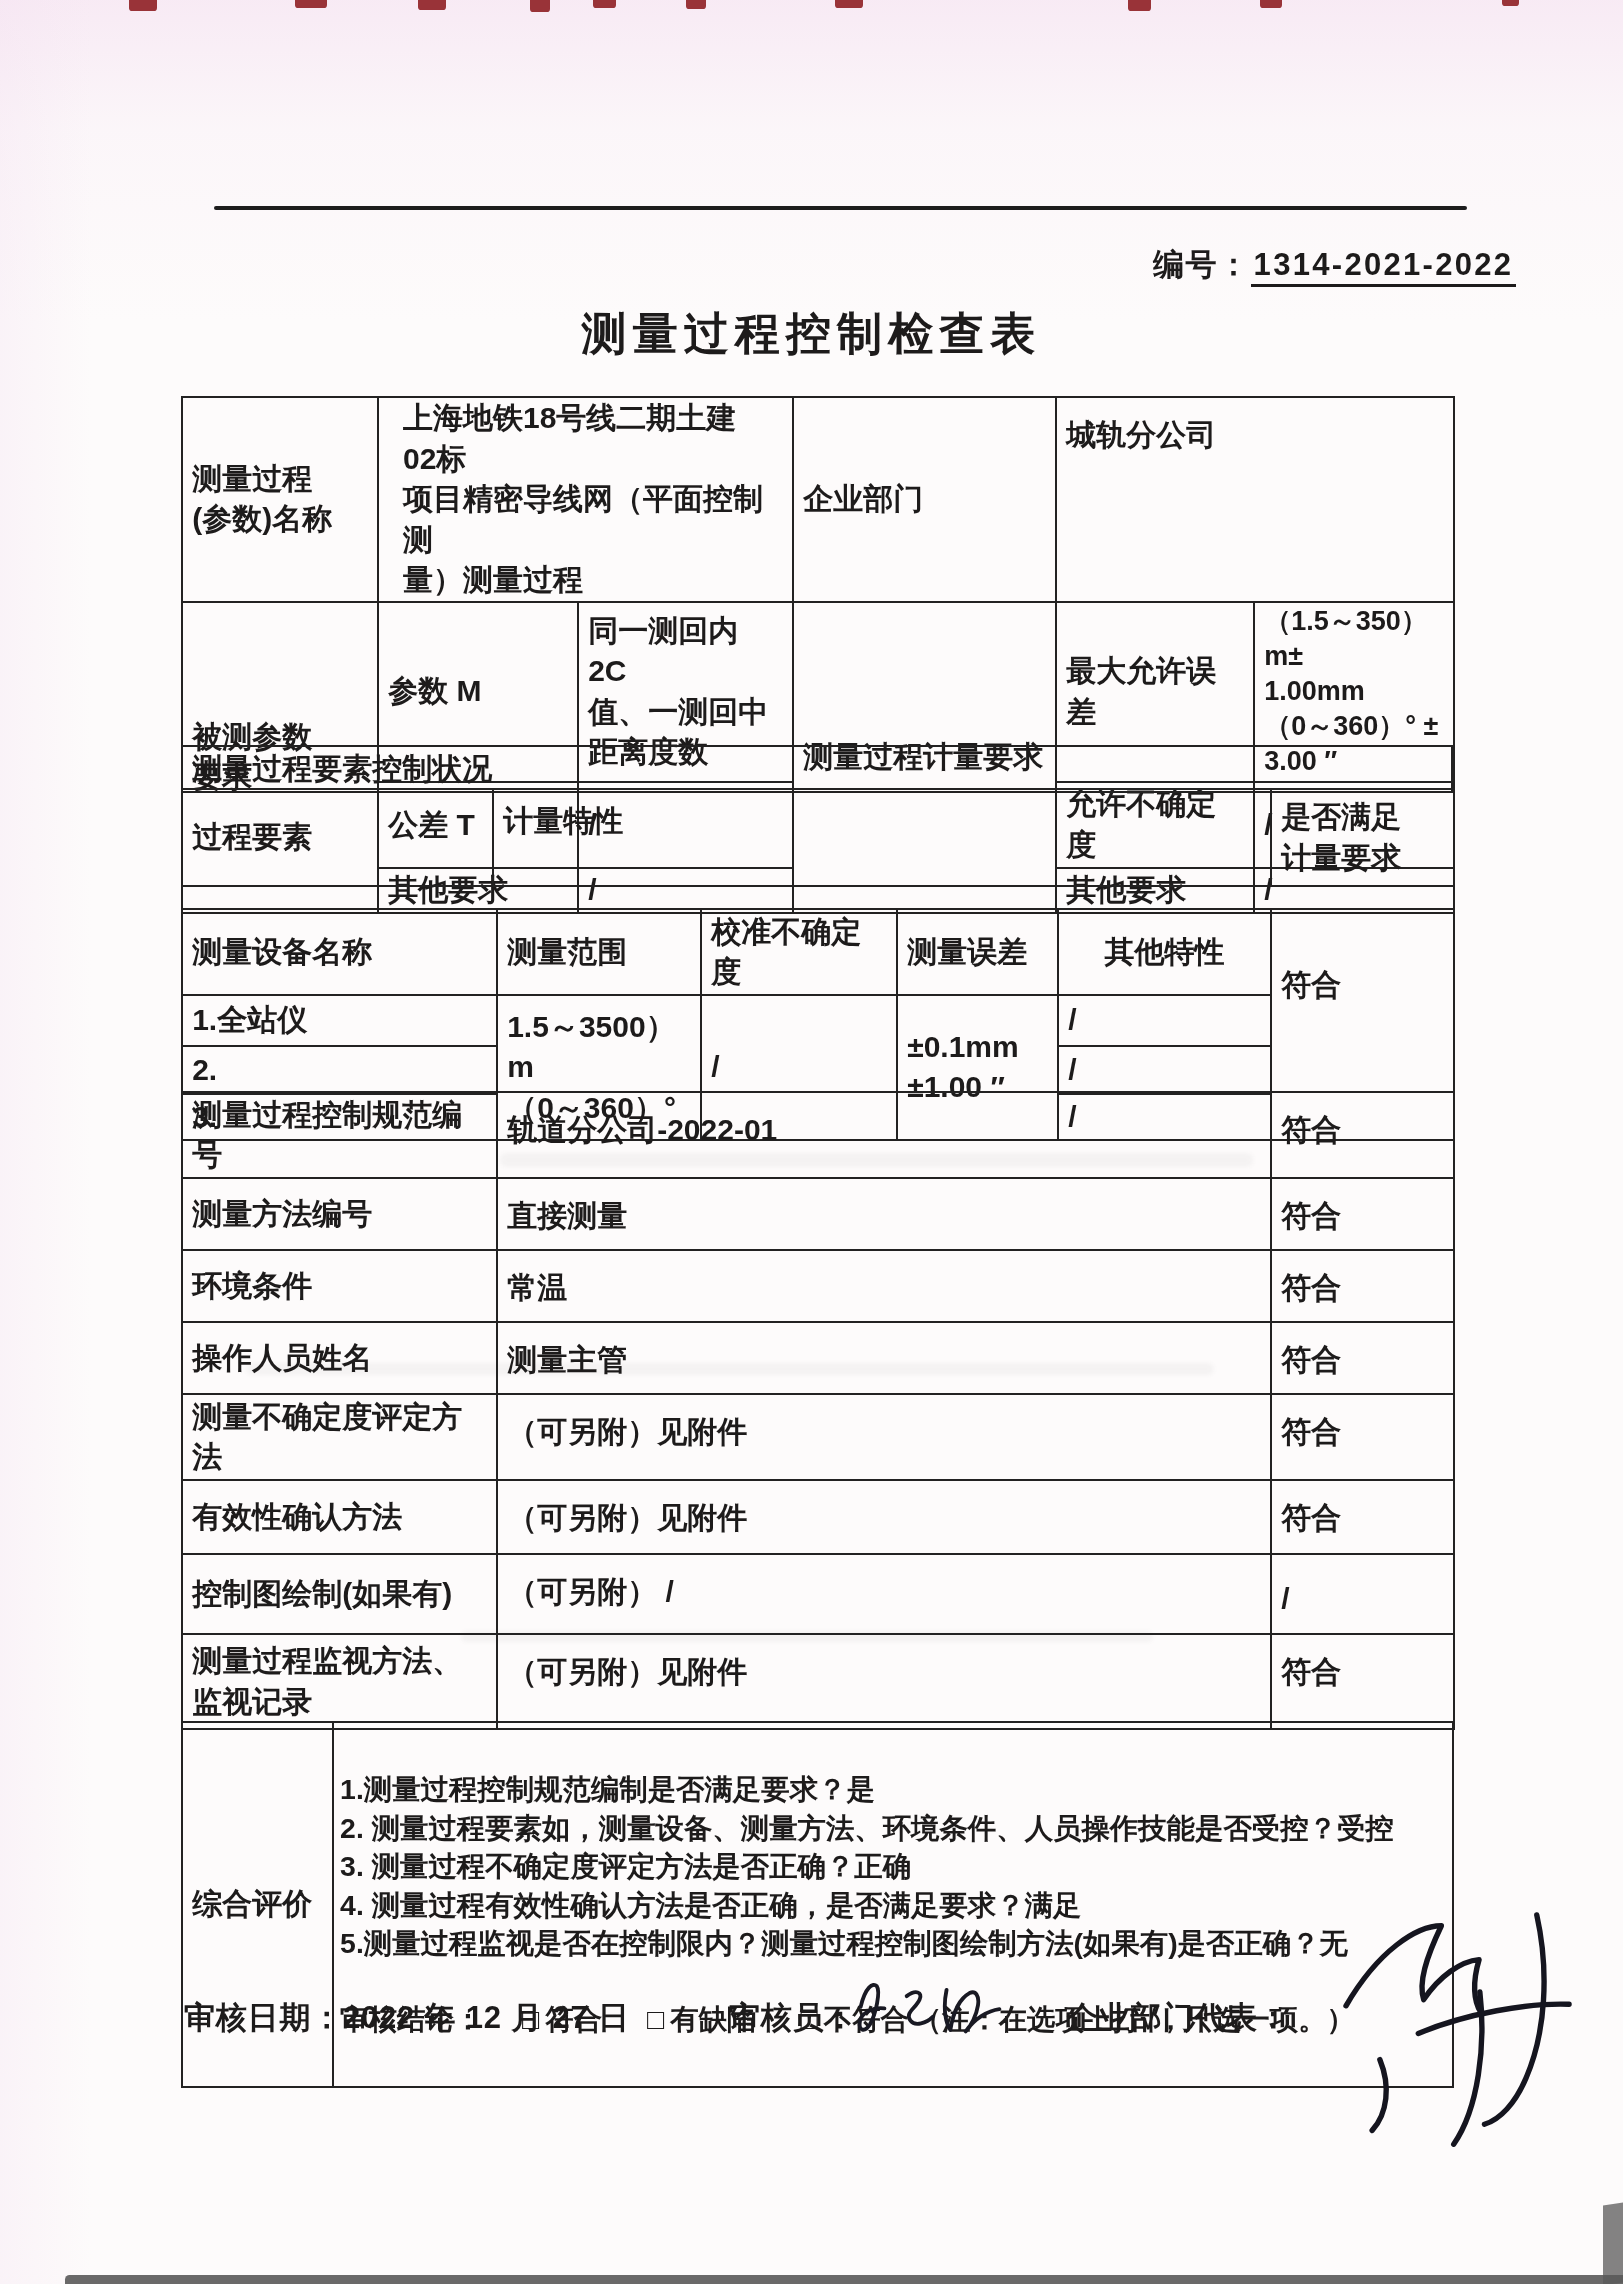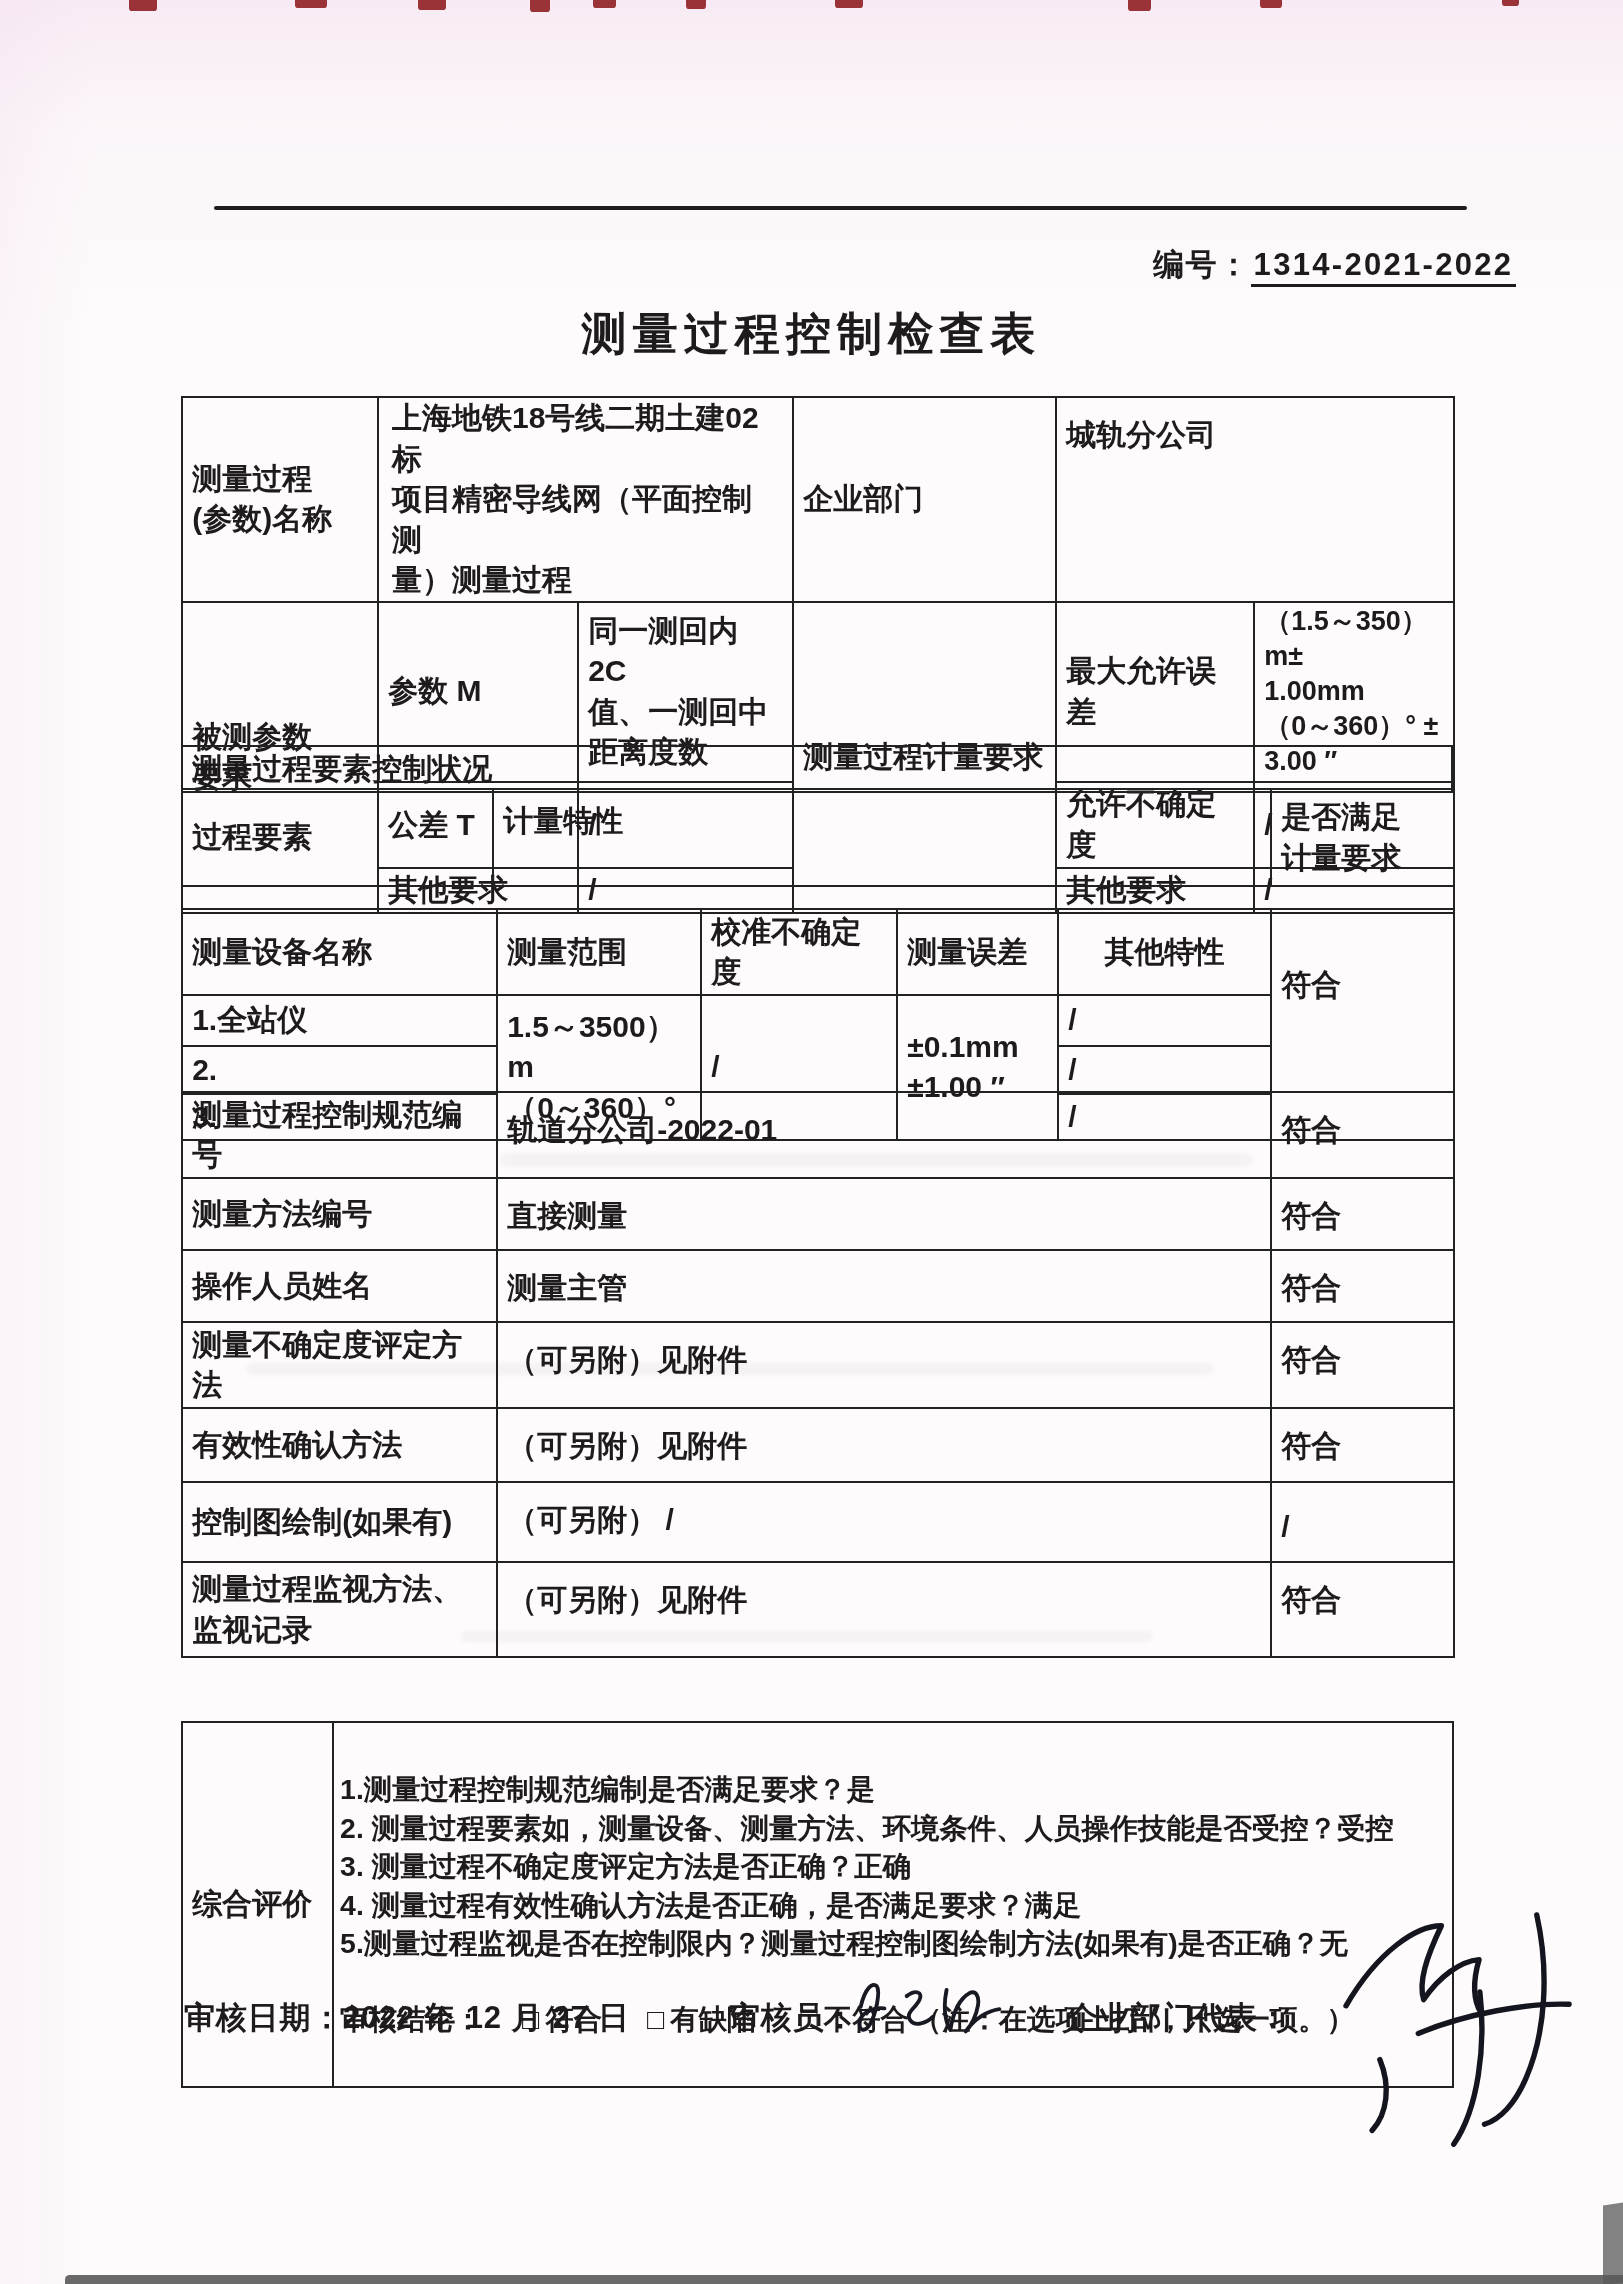--- a/index.html
+++ b/index.html
@@ -83,21 +83,21 @@
       <col style="width:200px">
       <col style="width:215px">
       <col style="width:263px">
       <col style="width:198px">
       <col style="width:200px">
     </colgroup>
   <tbody>
       <tr style="height:125px;">
     <td class="tc">测量过程
 (参数)名称</td>
-    <td colspan="2" class="tl" style="padding:0 13px;">上海地铁18号线二期土建02标
+    <td colspan="2" class="tl" style="padding:0 24px;">上海地铁18号线二期土建02标
 项目精密导线网（平面控制测
 量）测量过程</td>
     <td class="tl">企业部门</td>
     <td colspan="2" class="tl vt">城轨分公司</td>
   </tr>
   <tr style="height:131px;">
     <td rowspan="3" class="tc">被测参数
 要求</td>
     <td class="tl">参数 M</td>
     <td class="tl">同一测回内 2C
@@ -195,20 +195,25 @@
     </colgroup>
   <tbody>
       <tr style="height:72px;">
     <td class="tl">测量过程控制规范编号</td>
     <td class="tl vt">轨道分公司-2022-01</td>
     <td class="tl vt">符合</td>
   </tr>
   <tr style="height:72px;">
     <td class="tl">测量方法编号</td>
     <td class="tl vt">直接测量</td>
+    <td class="tl vt">符合</td>
+  </tr>
+  <tr style="height:72px;">
+    <td class="tc">环境条件</td>
+    <td class="tl vt">常温</td>
     <td class="tl vt">符合</td>
   </tr>
   <tr style="height:72px;">
     <td class="tc">操作人员姓名</td>
     <td class="tl vt">测量主管</td>
     <td class="tl vt">符合</td>
   </tr>
   <tr style="height:74px;">
     <td class="tl">测量不确定度评定方法</td>
     <td class="tl vt">（可另附）见附件</td>

